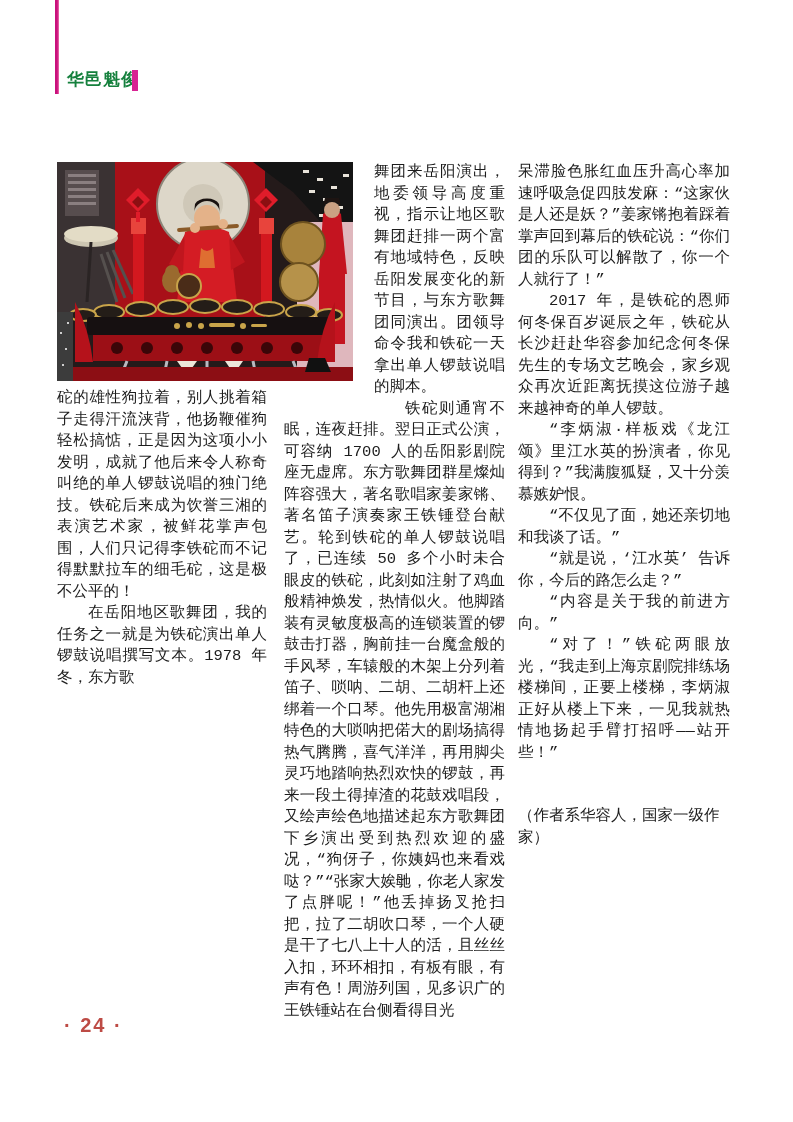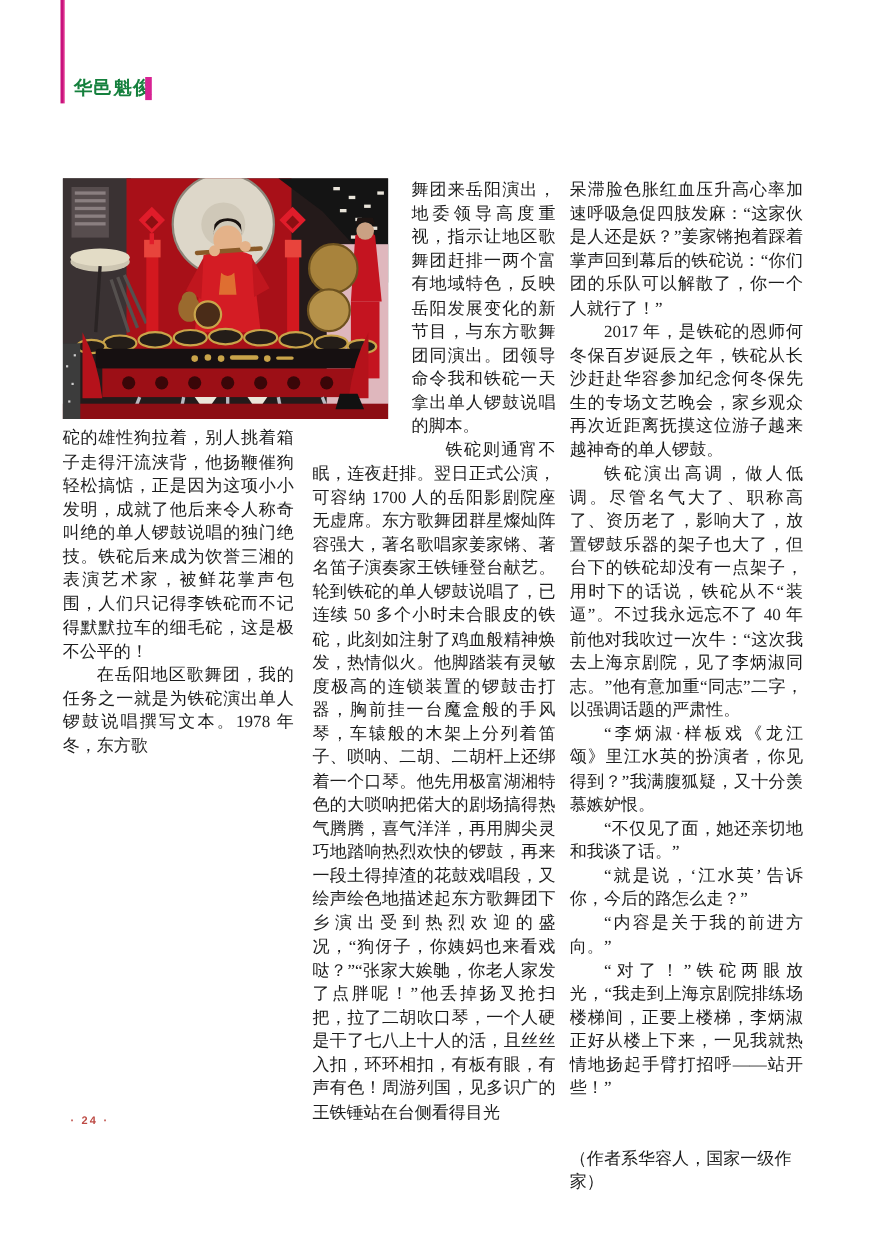--- a/index.html
+++ b/index.html
@@ -19,34 +19,34 @@
   }
   .head-bar {
     position:absolute; left:132px; top:70px; width:6px; height:21px; background:#d82393;
   }
   
   .photo-wrap { position:absolute; left:57px; top:162px; width:296px; height:219px; }
   .photo-wrap svg { display:block; }
   
   .col {
     position:absolute; top:162px; color:#1c1c1c;
-    font-size:15.5px; line-height:21.5px; text-align:justify;
+    font-size:15.5px; line-height:21.5px; text-align:justify;font-family:Liberation Mono, monospace;
   }
   .col p { margin:0; text-indent:2em; }
   .col p.noindent { text-indent:0; }
   .col1 { left:57px;  width:210px; padding-top:226px; }
   .col2 { left:284px; width:221px; }
   .col3 { left:518px; width:212px; }
   .photo-spacer { float:left; width:90px; height:242px; }
   .author-line { text-indent:0 !important; text-align:left; margin-top:42px !important; padding-right:4px; }
   
   .page-number {
     position:absolute; left:64px; top:1014px;
     font-family:"Liberation Sans", sans-serif;
-    font-size:10px; font-weight:bold; color:#bd4b45; letter-spacing:2px;
+    font-size:20px; font-weight:bold; color:#bd4b45; letter-spacing:2px;
   }
 </style>
 </head>
 <body>
 
 <div class="page">
 
   <div class="head-rule"></div>
   <div class="head-title">华邑魁俊</div>
   <div class="head-bar"></div>
@@ -186,21 +186,20 @@
 
   <div class="col col2">
     <div class="photo-spacer"></div>
     <p class="noindent">舞团来岳阳演出，地委领导高度重视，指示让地区歌舞团赶排一两个富有地域特色，反映岳阳发展变化的新节目，与东方歌舞团同演出。团领导命令我和铁砣一天拿出单人锣鼓说唱的脚本。</p>
     <p>铁砣则通宵不眠，连夜赶排。翌日正式公演，可容纳 1700 人的岳阳影剧院座无虚席。东方歌舞团群星燦灿阵容强大，著名歌唱家姜家锵、著名笛子演奏家王铁锤登台献艺。轮到铁砣的单人锣鼓说唱了，已连续 50 多个小时未合眼皮的铁砣，此刻如注射了鸡血般精神焕发，热情似火。他脚踏装有灵敏度极高的连锁装置的锣鼓击打器，胸前挂一台魔盒般的手风琴，车辕般的木架上分列着笛子、唢呐、二胡、二胡杆上还绑着一个口琴。他先用极富湖湘特色的大唢呐把偌大的剧场搞得热气腾腾，喜气洋洋，再用脚尖灵巧地踏响热烈欢快的锣鼓，再来一段土得掉渣的花鼓戏唱段，又绘声绘色地描述起东方歌舞团下乡演出受到热烈欢迎的盛况，“狗伢子，你姨妈也来看戏哒？”“张家大娭毑，你老人家发了点胖呢！”他丢掉扬叉抢扫把，拉了二胡吹口琴，一个人硬是干了七八上十人的活，且丝丝入扣，环环相扣，有板有眼，有声有色！周游列国，见多识广的王铁锤站在台侧看得目光</p>
   </div>
 
   <div class="col col3">
     <p class="noindent">呆滞脸色胀红血压升高心率加速呼吸急促四肢发麻：“这家伙是人还是妖？”姜家锵抱着踩着掌声回到幕后的铁砣说：“你们团的乐队可以解散了，你一个人就行了！”</p>
     <p>2017 年，是铁砣的恩师何冬保百岁诞辰之年，铁砣从长沙赶赴华容参加纪念何冬保先生的专场文艺晚会，家乡观众再次近距离抚摸这位游子越来越神奇的单人锣鼓。</p>
-    <p>铁砣演出高调，做人低调。尽管名气大了、职称高了、资历老了，影响大了，放置锣鼓乐器的架子也大了，但台下的铁砣却没有一点架子，用时下的话说，铁砣从不“装逼”。不过我永远忘不了 40 年前他对我吹过一次牛：“这次我去上海京剧院，见了李炳淑同志。”他有意加重“同志”二字，以强调话题的严肃性。</p>
     <p>“李炳淑·样板戏《龙江颂》里江水英的扮演者，你见得到？”我满腹狐疑，又十分羡慕嫉妒恨。</p>
     <p>“不仅见了面，她还亲切地和我谈了话。”</p>
     <p>“就是说，‘江水英’ 告诉你，今后的路怎么走？”</p>
     <p>“内容是关于我的前进方向。”</p>
     <p>“对了！”铁砣两眼放光，“我走到上海京剧院排练场楼梯间，正要上楼梯，李炳淑正好从楼上下来，一见我就热情地扬起手臂打招呼——站开些！”</p>
     <p class="author-line">（作者系华容人，国家一级作家）</p>
   </div>
 
   <div class="page-number">· 24 ·</div>
 

